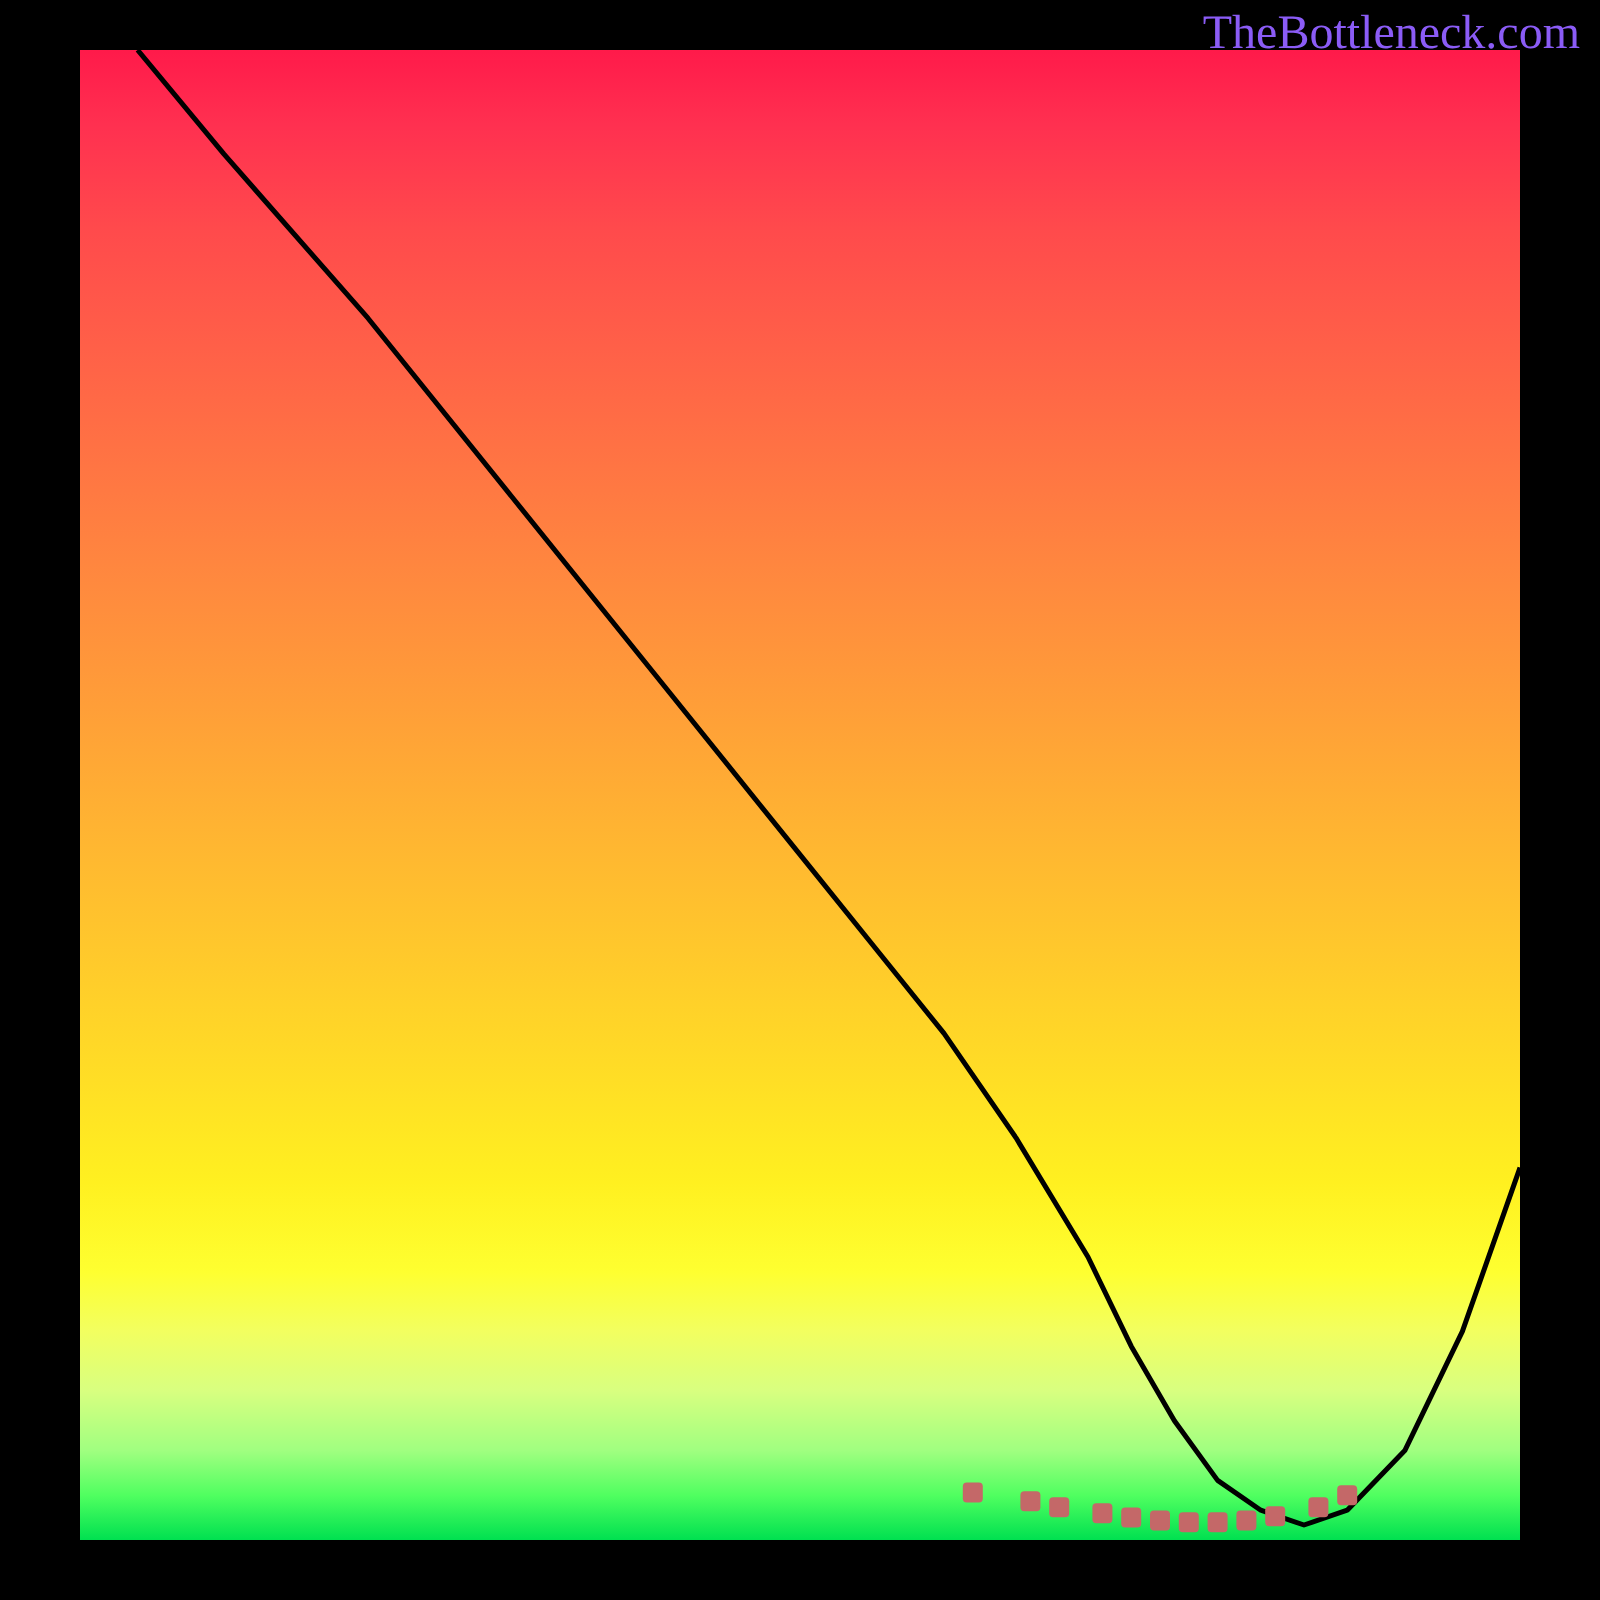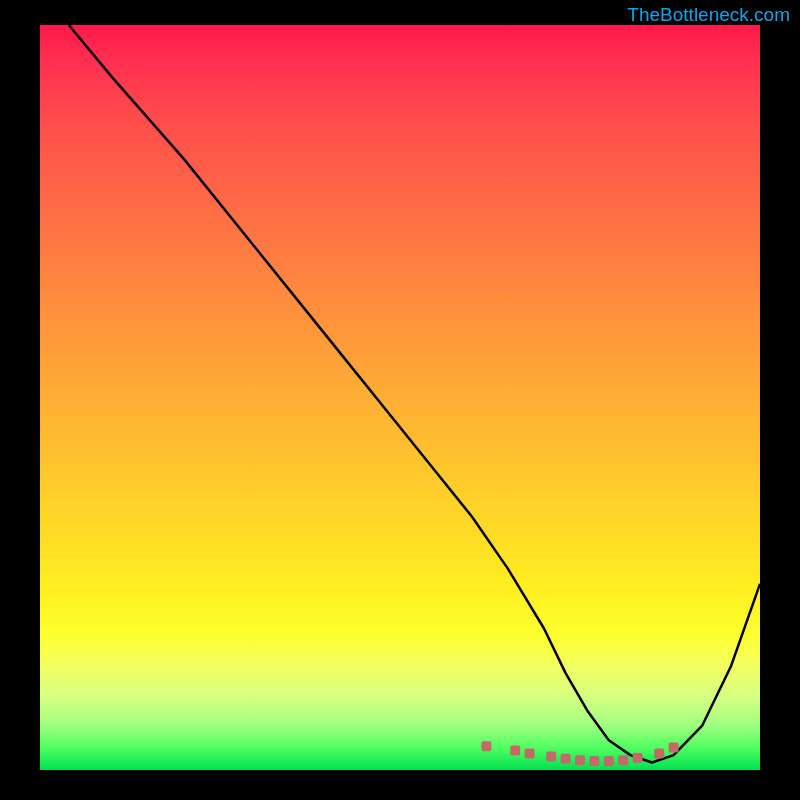--- a/index.html
+++ b/index.html
@@ -14,24 +14,25 @@
   .container {
     width: 800px;
     height: 800px;
     position: relative;
     background: #000;
   }
   .watermark {
     position: absolute;
     top: 4px;
     right: 10px;
-    color: #0ea5e9;
-    font-size: 19px;
+    color: #8b5cf6;
+    font-size: 24px;
     font-weight: 500;
     z-index: 10;
+    font-family: Liberation Serif, serif;
   }
   .plot-area {
     position: absolute;
     left: 40px;
     top: 25px;
     width: 720px;
     height: 745px;
     overflow: hidden;
   }
   .gradient-bg {

